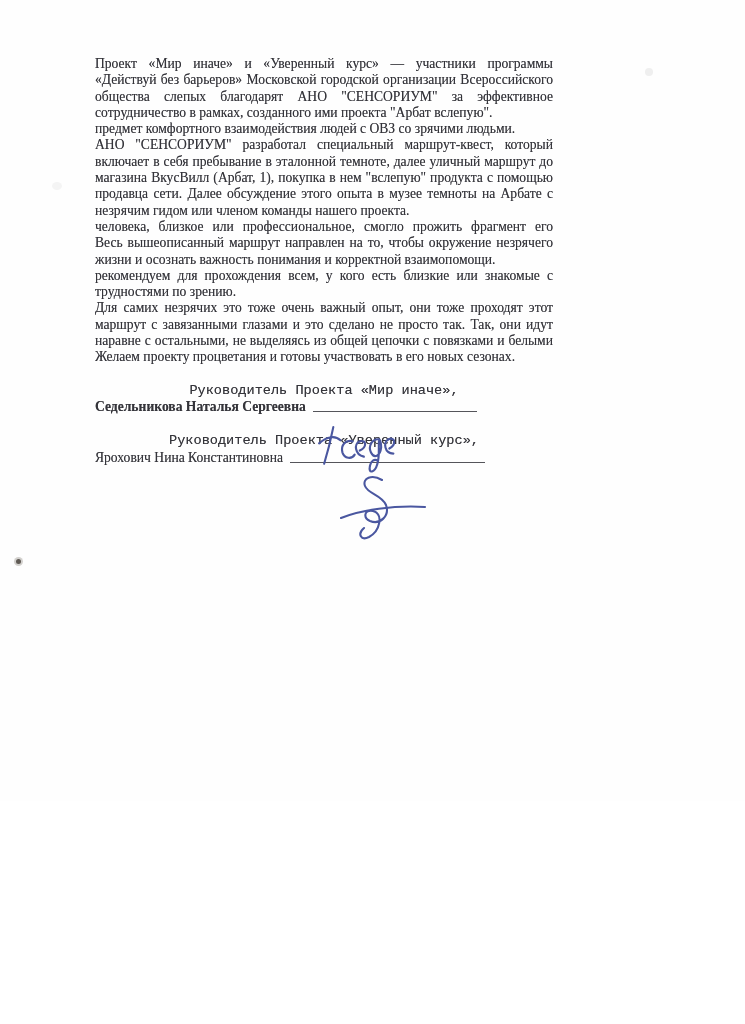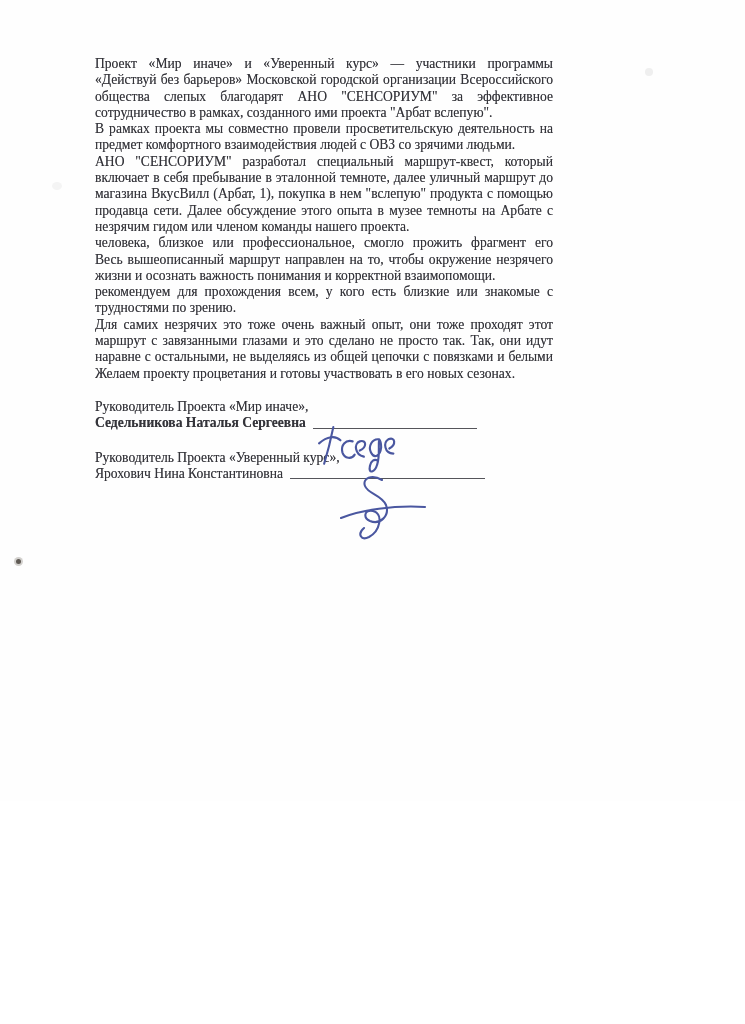--- a/index.html
+++ b/index.html
@@ -27,21 +27,21 @@
   }
   .ln {
     text-align: justify;
     text-align-last: justify;
   }
   .ln-last {
     text-align: left;
   }
   .sig-block-1 { margin-top: 17px; }
   .sig-block-2 { margin-top: 18px; }
-  .sig-role { text-align: left; }
+  .sig-role { text-align: center; font-family: Liberation Mono, monospace; }
   .sig-row {
     display: flex;
     align-items: flex-end;
   }
   .sig-row-1 { width: 382px; font-weight: bold; }
   .sig-row-2 { width: 390px; }
   .sig-name { white-space: nowrap; }
   .sig-line {
     flex: 1;
     border-bottom: 1px solid #55555a;
@@ -84,21 +84,20 @@
 
 <div class="page">
 
   <div class="doc">
 
     <div class="ln">Проект «Мир иначе» и «Уверенный курс» — участники программы</div>
     <div class="ln">«Действуй без барьеров» Московской городской организации Всероссийского</div>
     <div class="ln">общества слепых благодарят АНО "СЕНСОРИУМ" за эффективное</div>
     <div class="ln-last">сотрудничество в рамках, созданного ими проекта "Арбат вслепую".</div>
 
-    <div class="ln">В рамках проекта мы совместно провели просветительскую деятельность на</div>
     <div class="ln-last">предмет комфортного взаимодействия людей с ОВЗ со зрячими людьми.</div>
 
     <div class="ln">АНО "СЕНСОРИУМ" разработал специальный маршрут-квест, который</div>
     <div class="ln">включает в себя пребывание в эталонной темноте, далее уличный маршрут до</div>
     <div class="ln">магазина ВкусВилл (Арбат, 1), покупка в нем "вслепую" продукта с помощью</div>
     <div class="ln">продавца сети. Далее обсуждение этого опыта в музее темноты на Арбате с</div>
     <div class="ln-last">незрячим гидом или членом команды нашего проекта.</div>
 
     <div class="ln">человека, близкое или профессиональное, смогло прожить фрагмент его</div>
     <div class="ln">Весь вышеописанный маршрут направлен на то, чтобы окружение незрячего</div>

